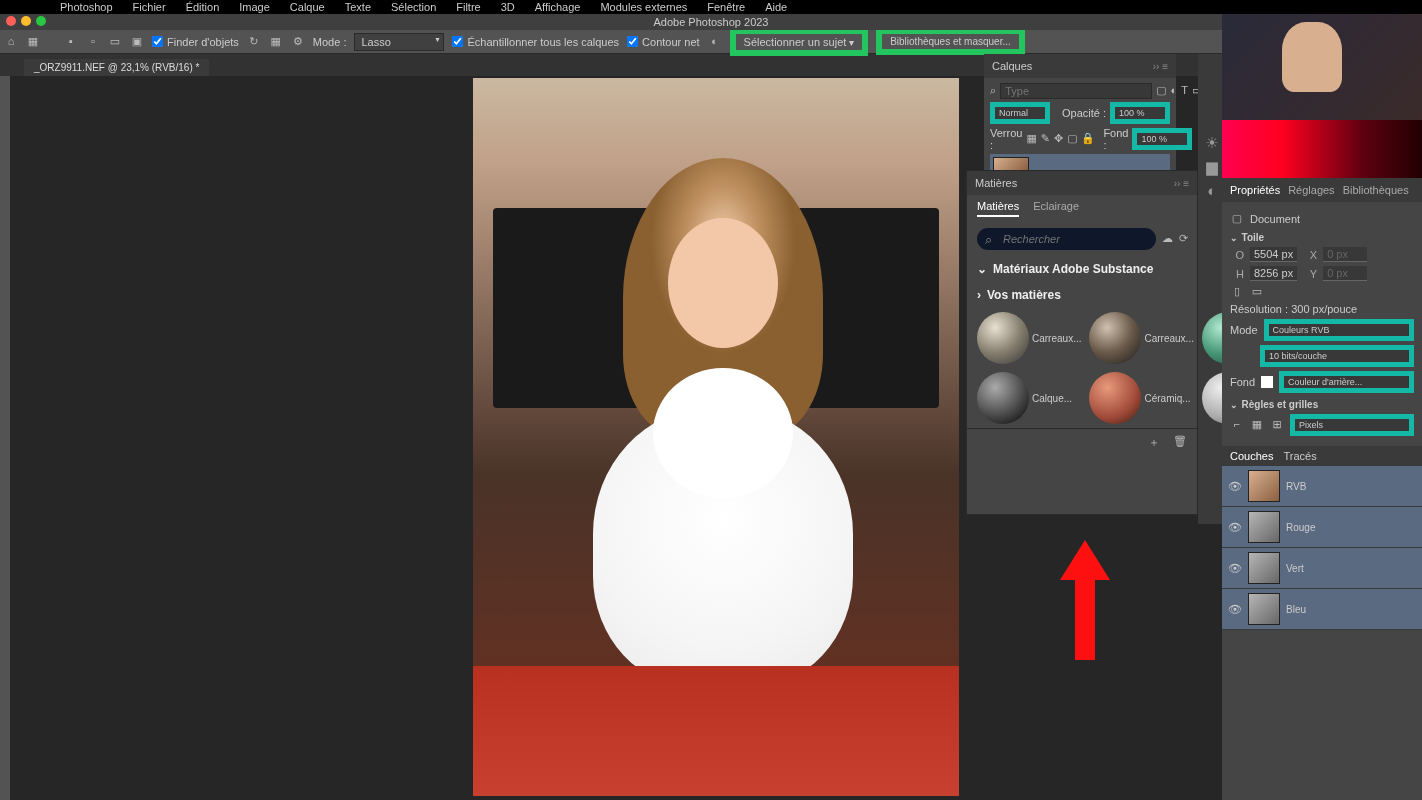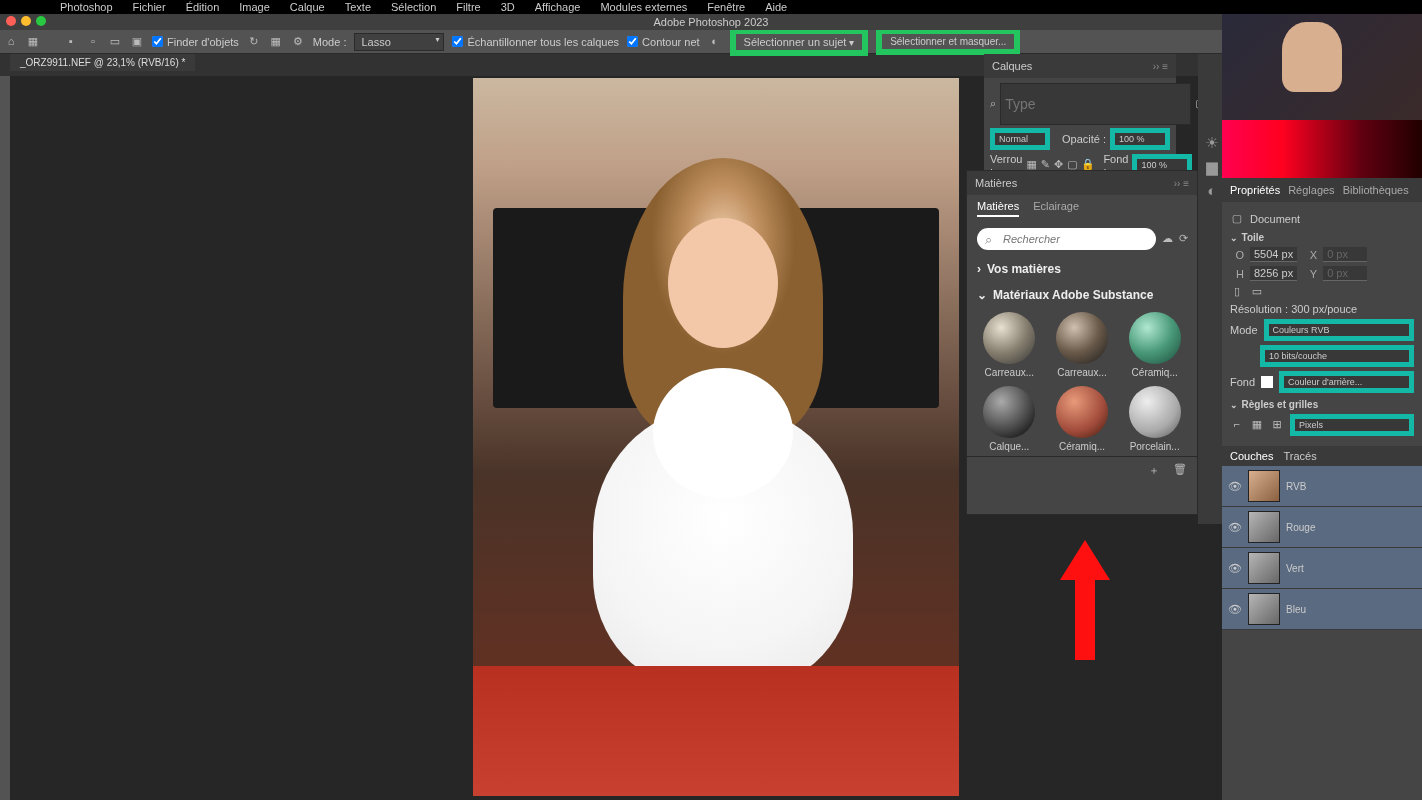--- a/index.html
+++ b/index.html
@@ -8,55 +8,55 @@
 .titlebar{height:16px;background:#3f3f3f;text-align:center;line-height:16px;font-size:11px;color:#bbb;position:relative}
 .mac-dots{position:absolute;left:6px;top:2px;display:flex;gap:5px}
 .mac-dots span{width:10px;height:10px;border-radius:50%}
 .dot-r{background:#ff5f57}.dot-y{background:#febc2e}.dot-g{background:#28c840}
 .optbar{height:24px;background:#535353;display:flex;align-items:center;padding:0 4px;gap:8px;border-bottom:1px solid #2a2a2a}
 .opt-btn{padding:2px 8px;background:#535353;border:6px solid #22c55e;font-size:10px;cursor:pointer}
 .opt-check{display:flex;align-items:center;gap:4px;font-size:10px}
 .opt-check input{width:11px;height:11px}
 .opt-drop{background:#404040;border:1px solid #2a2a2a;padding:2px 18px 2px 6px;font-size:10px;position:relative;min-width:90px}
 .opt-drop::after{content:"▾";position:absolute;right:4px;top:1px;font-size:8px}
-.tabbar{height:22px;background:#323232;display:flex;align-items:flex-start;padding-left:10px}
+.tabbar{height:22px;background:#323232;display:flex;align-items:flex-end;padding-left:24px}
 .doctab{padding:3px 10px;background:#3a3a3a;font-size:10px;color:#ddd}
 .main{display:flex;height:724px}
 .toolcol{width:10px;background:#535353}
 .canvas{flex:1;background:#262626;display:flex;justify-content:center;align-items:flex-start;position:relative}
 .photo{width:486px;height:718px;background:linear-gradient(180deg,#cbb8a0 0%,#c0a088 12%,#4a3328 55%,#6b3020 95%);position:relative;margin-top:2px;overflow:hidden}
 .tv{position:absolute;top:130px;left:20px;right:20px;height:200px;background:#1a1a1a;border-radius:4px}
 .hair{position:absolute;top:80px;left:150px;width:200px;height:280px;background:radial-gradient(ellipse 90px 140px at 50% 30%,#f0d0b0 0%,#c09060 40%,#8a6030 80%);border-radius:50% 50% 30% 30%}
 .face{position:absolute;top:140px;left:195px;width:110px;height:130px;background:#f2c8a8;border-radius:50%}
 .bear{position:absolute;top:330px;left:120px;width:260px;height:280px;background:radial-gradient(circle at 50% 40%,#fff 0%,#f5f5f5 60%,#e8e8e8 100%);border-radius:45% 45% 40% 40%}
 .bear-head{position:absolute;top:-40px;left:60px;width:140px;height:130px;background:#fff;border-radius:50%}
 .redbox{position:absolute;bottom:0;left:0;right:0;height:130px;background:linear-gradient(180deg,#b83020 0%,#c84030 100%)}
 .redarrow{position:absolute;left:1060px;top:540px;width:50px;height:120px}
 .redarrow::before{content:"";position:absolute;top:0;left:0;border-left:25px solid transparent;border-right:25px solid transparent;border-bottom:40px solid #ff1010}
 .redarrow::after{content:"";position:absolute;top:38px;left:15px;width:20px;height:82px;background:#ff1010}
 .rightstack{width:232px;background:#535353;display:flex;flex-direction:column}
 .panel-title{height:24px;background:#3a3a3a;display:flex;align-items:center;padding:0 8px;font-size:11px;font-weight:500;justify-content:space-between}
 .panel-title .collapse{font-size:10px;color:#888}
 .layer-ctrls{padding:2px 6px;background:#454545}
 .layer-row{display:flex;align-items:center;gap:4px;margin:3px 0;font-size:9px}
-.layer-row input[type=text]{flex:1;background:#383838;border:1px solid #2a2a2a;padding:12px 4px;font-size:14px;color:#aaa}
+.layer-row input[type=text]{flex:1;background:#383838;border:1px solid #2a2a2a;padding:1px 4px;font-size:11px;color:#aaa}
 .layer-drop{background:#383838;border:5px solid #14b8a6;padding:1px 4px;font-size:9px;min-width:60px}
 .mat-panel{flex:1;background:#454545;display:flex;flex-direction:column;position:absolute;left:966px;top:170px;width:232px;height:345px;border:1px solid #2a2a2a}
 .mat-tabs{display:flex;gap:14px;padding:5px 10px;background:#454545}
 .mat-tabs span{font-size:11px;color:#aaa;padding-bottom:3px}
 .mat-tabs .act{color:#fff;border-bottom:2px solid #fff}
 .mat-search{display:flex;align-items:center;padding:6px 10px;gap:6px}
-.mat-search input{flex:1;background:#ffffff;border:none;border-radius:12px;padding:5px 10px 5px 26px;font-size:11px;font-style:italic;color:#888}
+.mat-search input{flex:1;background:#0f172a;border:none;border-radius:12px;padding:5px 10px 5px 26px;font-size:11px;font-style:italic;color:#888}
 .srch-wrap{position:relative;flex:1}
 .srch-wrap::before{content:"⌕";position:absolute;left:8px;top:4px;font-size:13px;color:#888}
 .mat-section{padding:6px 10px;font-size:12px;font-weight:600;color:#eee;display:flex;align-items:center;gap:6px}
 .mat-section::before{content:"›";display:inline-block;transition:.1s}
 .mat-section.open::before{content:"⌄"}
 .mat-grid{display:grid;grid-template-columns:repeat(3,1fr);gap:8px;padding:4px 10px}
-.mat-item{display:flex;flex-direction:column;align-items:center;gap:3px}
+.mat-item{display:flex;flex-direction:row;align-items:center;gap:3px}
 .sphere{width:52px;height:52px;border-radius:50%;background:radial-gradient(circle at 35% 30%,#ccc 0%,#666 60%,#222 100%)}
 .sph1{background:radial-gradient(circle at 35% 30%,#e8e0d0 0%,#888070 50%,#333 100%)}
 .sph2{background:radial-gradient(circle at 35% 30%,#d0c0b0 0%,#6a5a4a 50%,#1a1a1a 100%)}
 .sph3{background:radial-gradient(circle at 35% 30%,#b0e8d0 0%,#4a9a7a 50%,#1a4a3a 100%)}
 .sph4{background:radial-gradient(circle at 35% 30%,#aaa 0%,#333 70%,#000 100%)}
 .sph5{background:radial-gradient(circle at 35% 30%,#e89a7a 0%,#a04a3a 60%,#3a1a0a 100%)}
 .sph6{background:radial-gradient(circle at 35% 30%,#eee 0%,#aaa 60%,#555 100%)}
 .mat-item span{font-size:10px;color:#ccc;white-space:nowrap;overflow:hidden;text-overflow:ellipsis;max-width:58px}
 .mat-foot{height:26px;border-top:1px solid #2a2a2a;display:flex;justify-content:flex-end;align-items:center;gap:12px;padding:0 10px;font-size:13px;color:#aaa}
 .sidecol{width:28px;background:#3a3a3a;display:flex;flex-direction:column;align-items:center;gap:10px;padding-top:80px}
@@ -132,21 +132,21 @@
   <div class="opt-check">
       <input type="checkbox" checked="" style="">
       <span>Échantillonner tous les calques</span>
     </div>
   <div class="opt-check">
       <input type="checkbox" checked="" style="">
       <span>Contour net</span>
     </div>
   <span class="ico">◐</span>
   <div class="opt-btn"><span>Sélectionner un sujet</span> ▾</div>
-  <div class="opt-btn">Sélectionner et masquer...</div>
+  <div class="opt-btn">Bibliothèques et masquer...</div>
 </div>
 
 <div class="tabbar">
   <div class="doctab">_ORZ9911.NEF @ 23,1% (RVB/16) *</div>
 </div>
 
 <div class="main">
   <div class="toolcol"></div>
   <div class="canvas">
     <div class="photo">
@@ -212,22 +212,22 @@
   </div>
   <div class="mat-tabs">
     <span class="act">Matières</span>
     <span>Eclairage</span>
   </div>
   <div class="mat-search">
     <div class="srch-wrap"><input type="text" placeholder="Rechercher" style=""></div>
     <span class="ico">☁</span>
     <span class="ico">⟳</span>
   </div>
+  <div class="mat-section open">Matériaux Adobe Substance</div>
   <div class="mat-section">Vos matières</div>
-  <div class="mat-section open">Matériaux Adobe Substance</div>
   <div class="mat-grid">
     <div class="mat-item">
         <div class="sphere sph1"></div>
         <span>Carreaux...</span>
       </div>
     <div class="mat-item">
         <div class="sphere sph2"></div>
         <span>Carreaux...</span>
       </div>
     <div class="mat-item">

